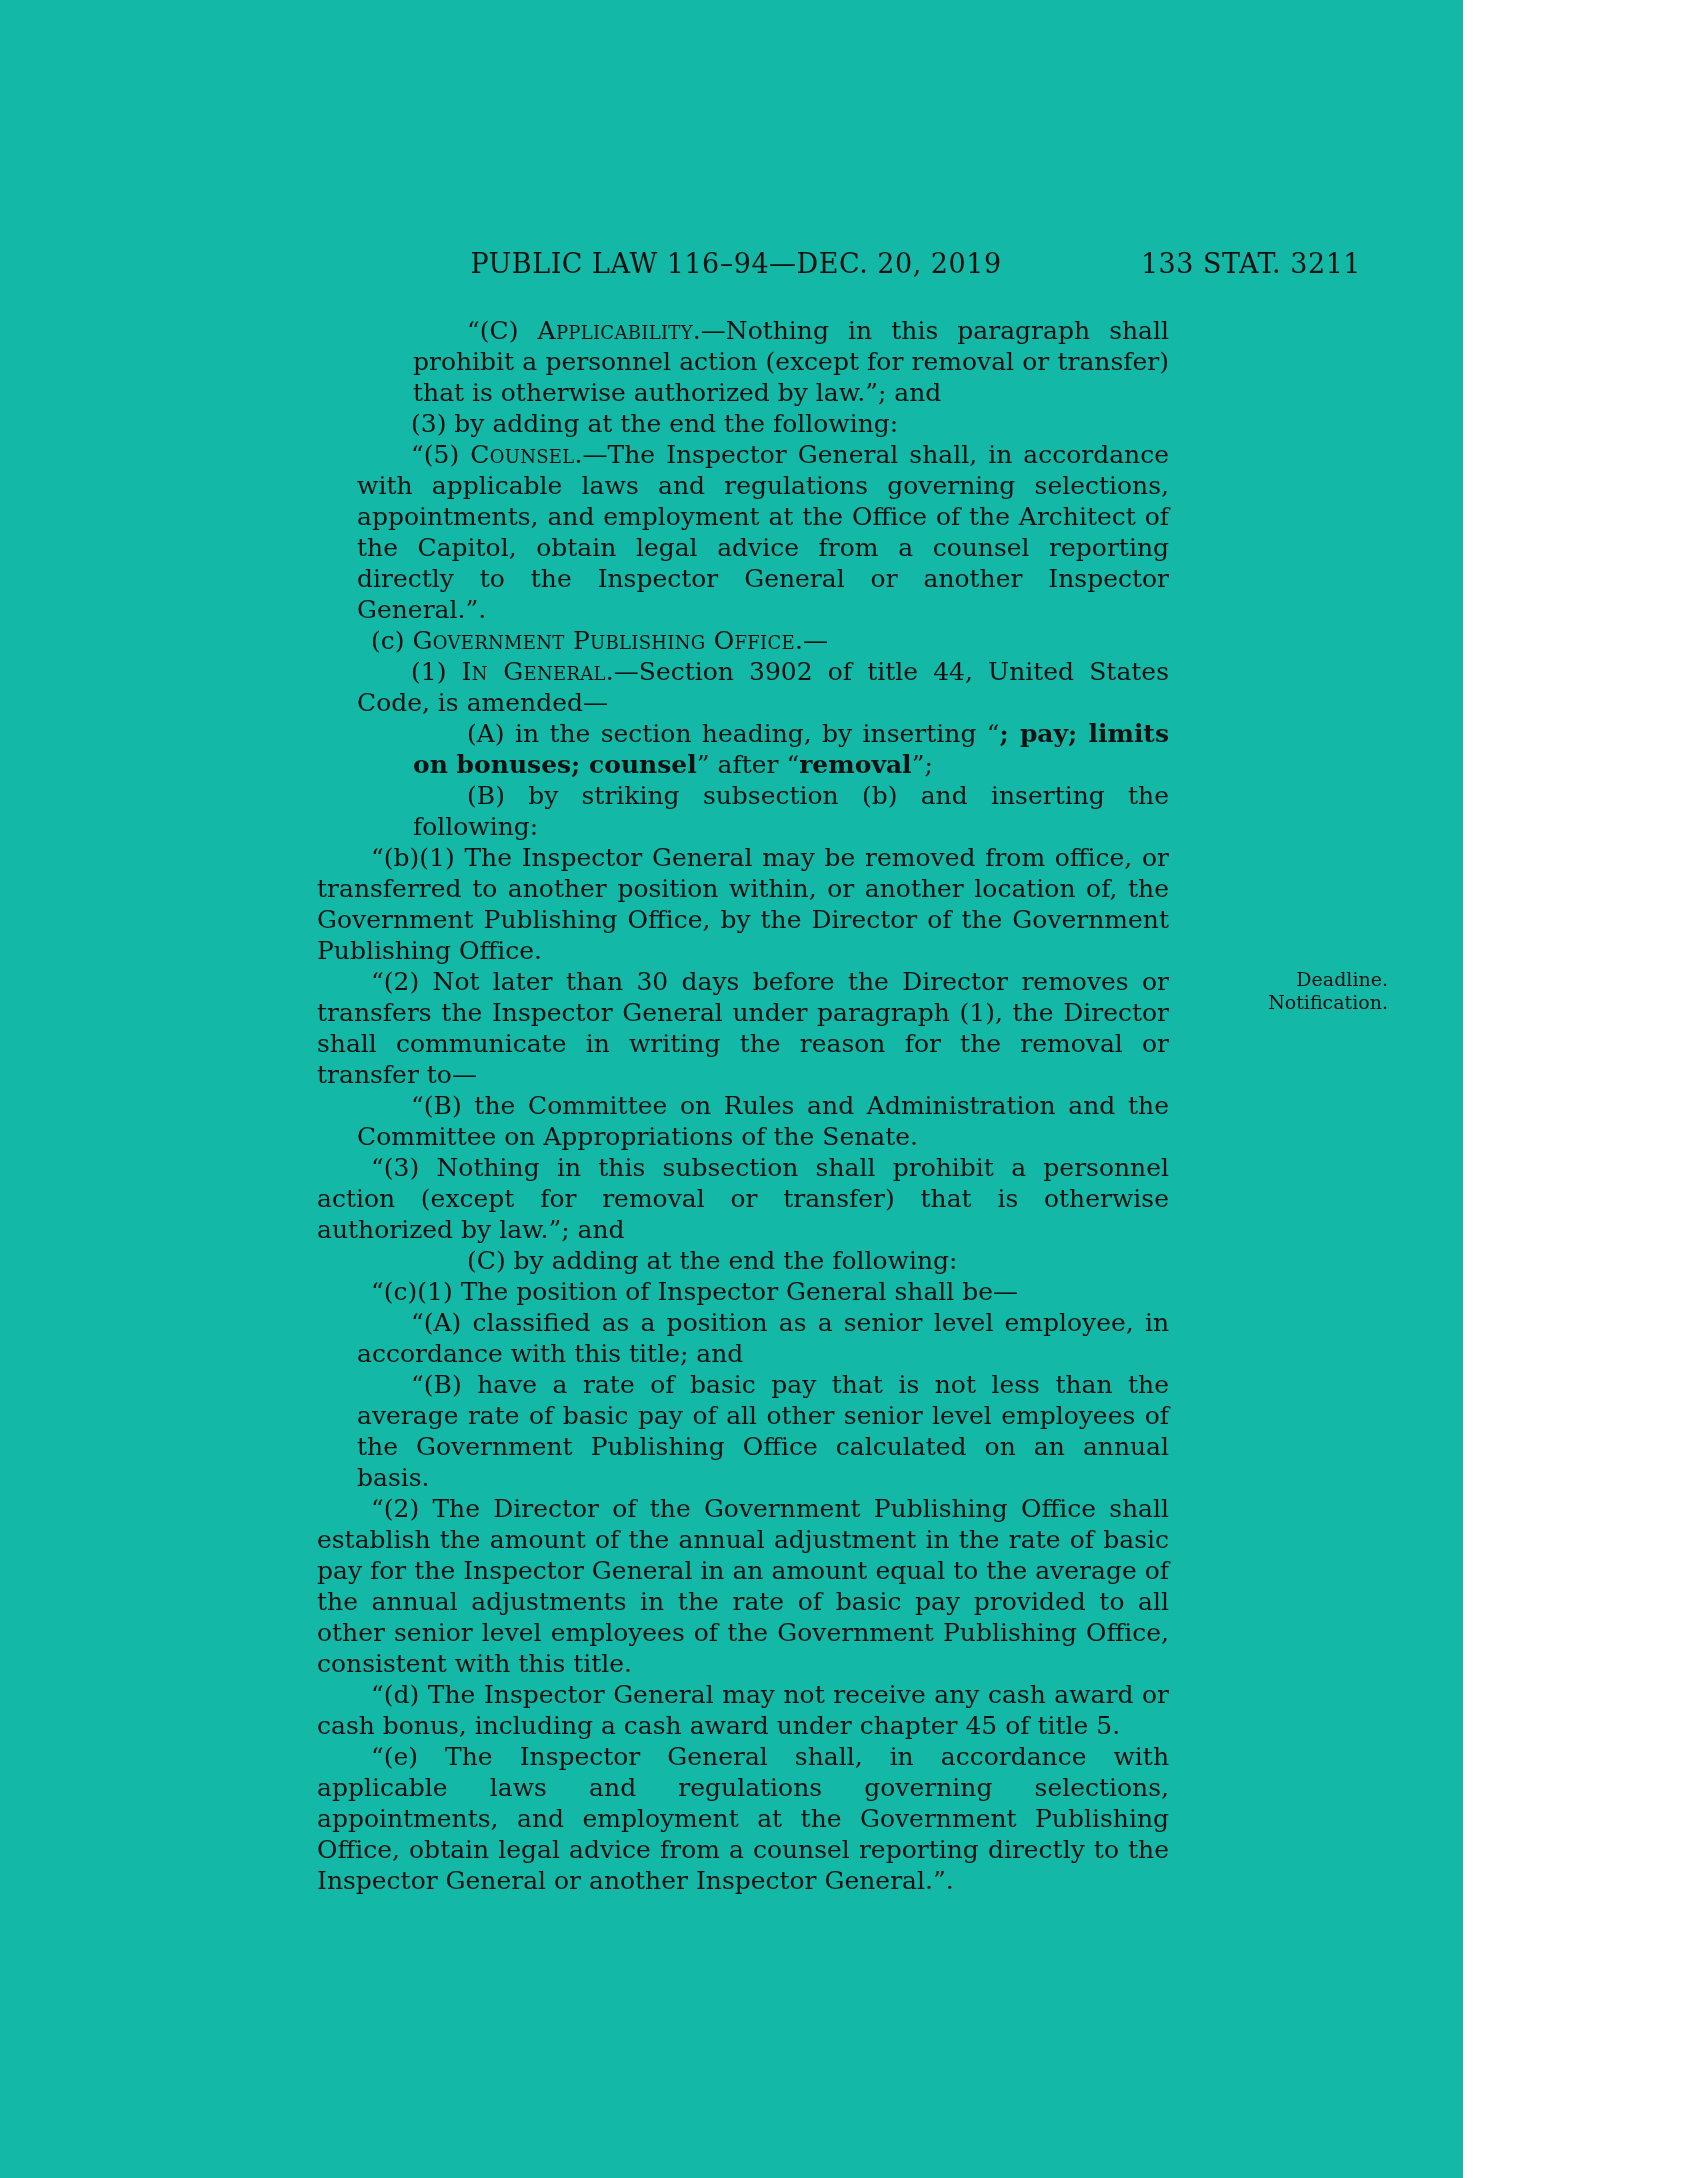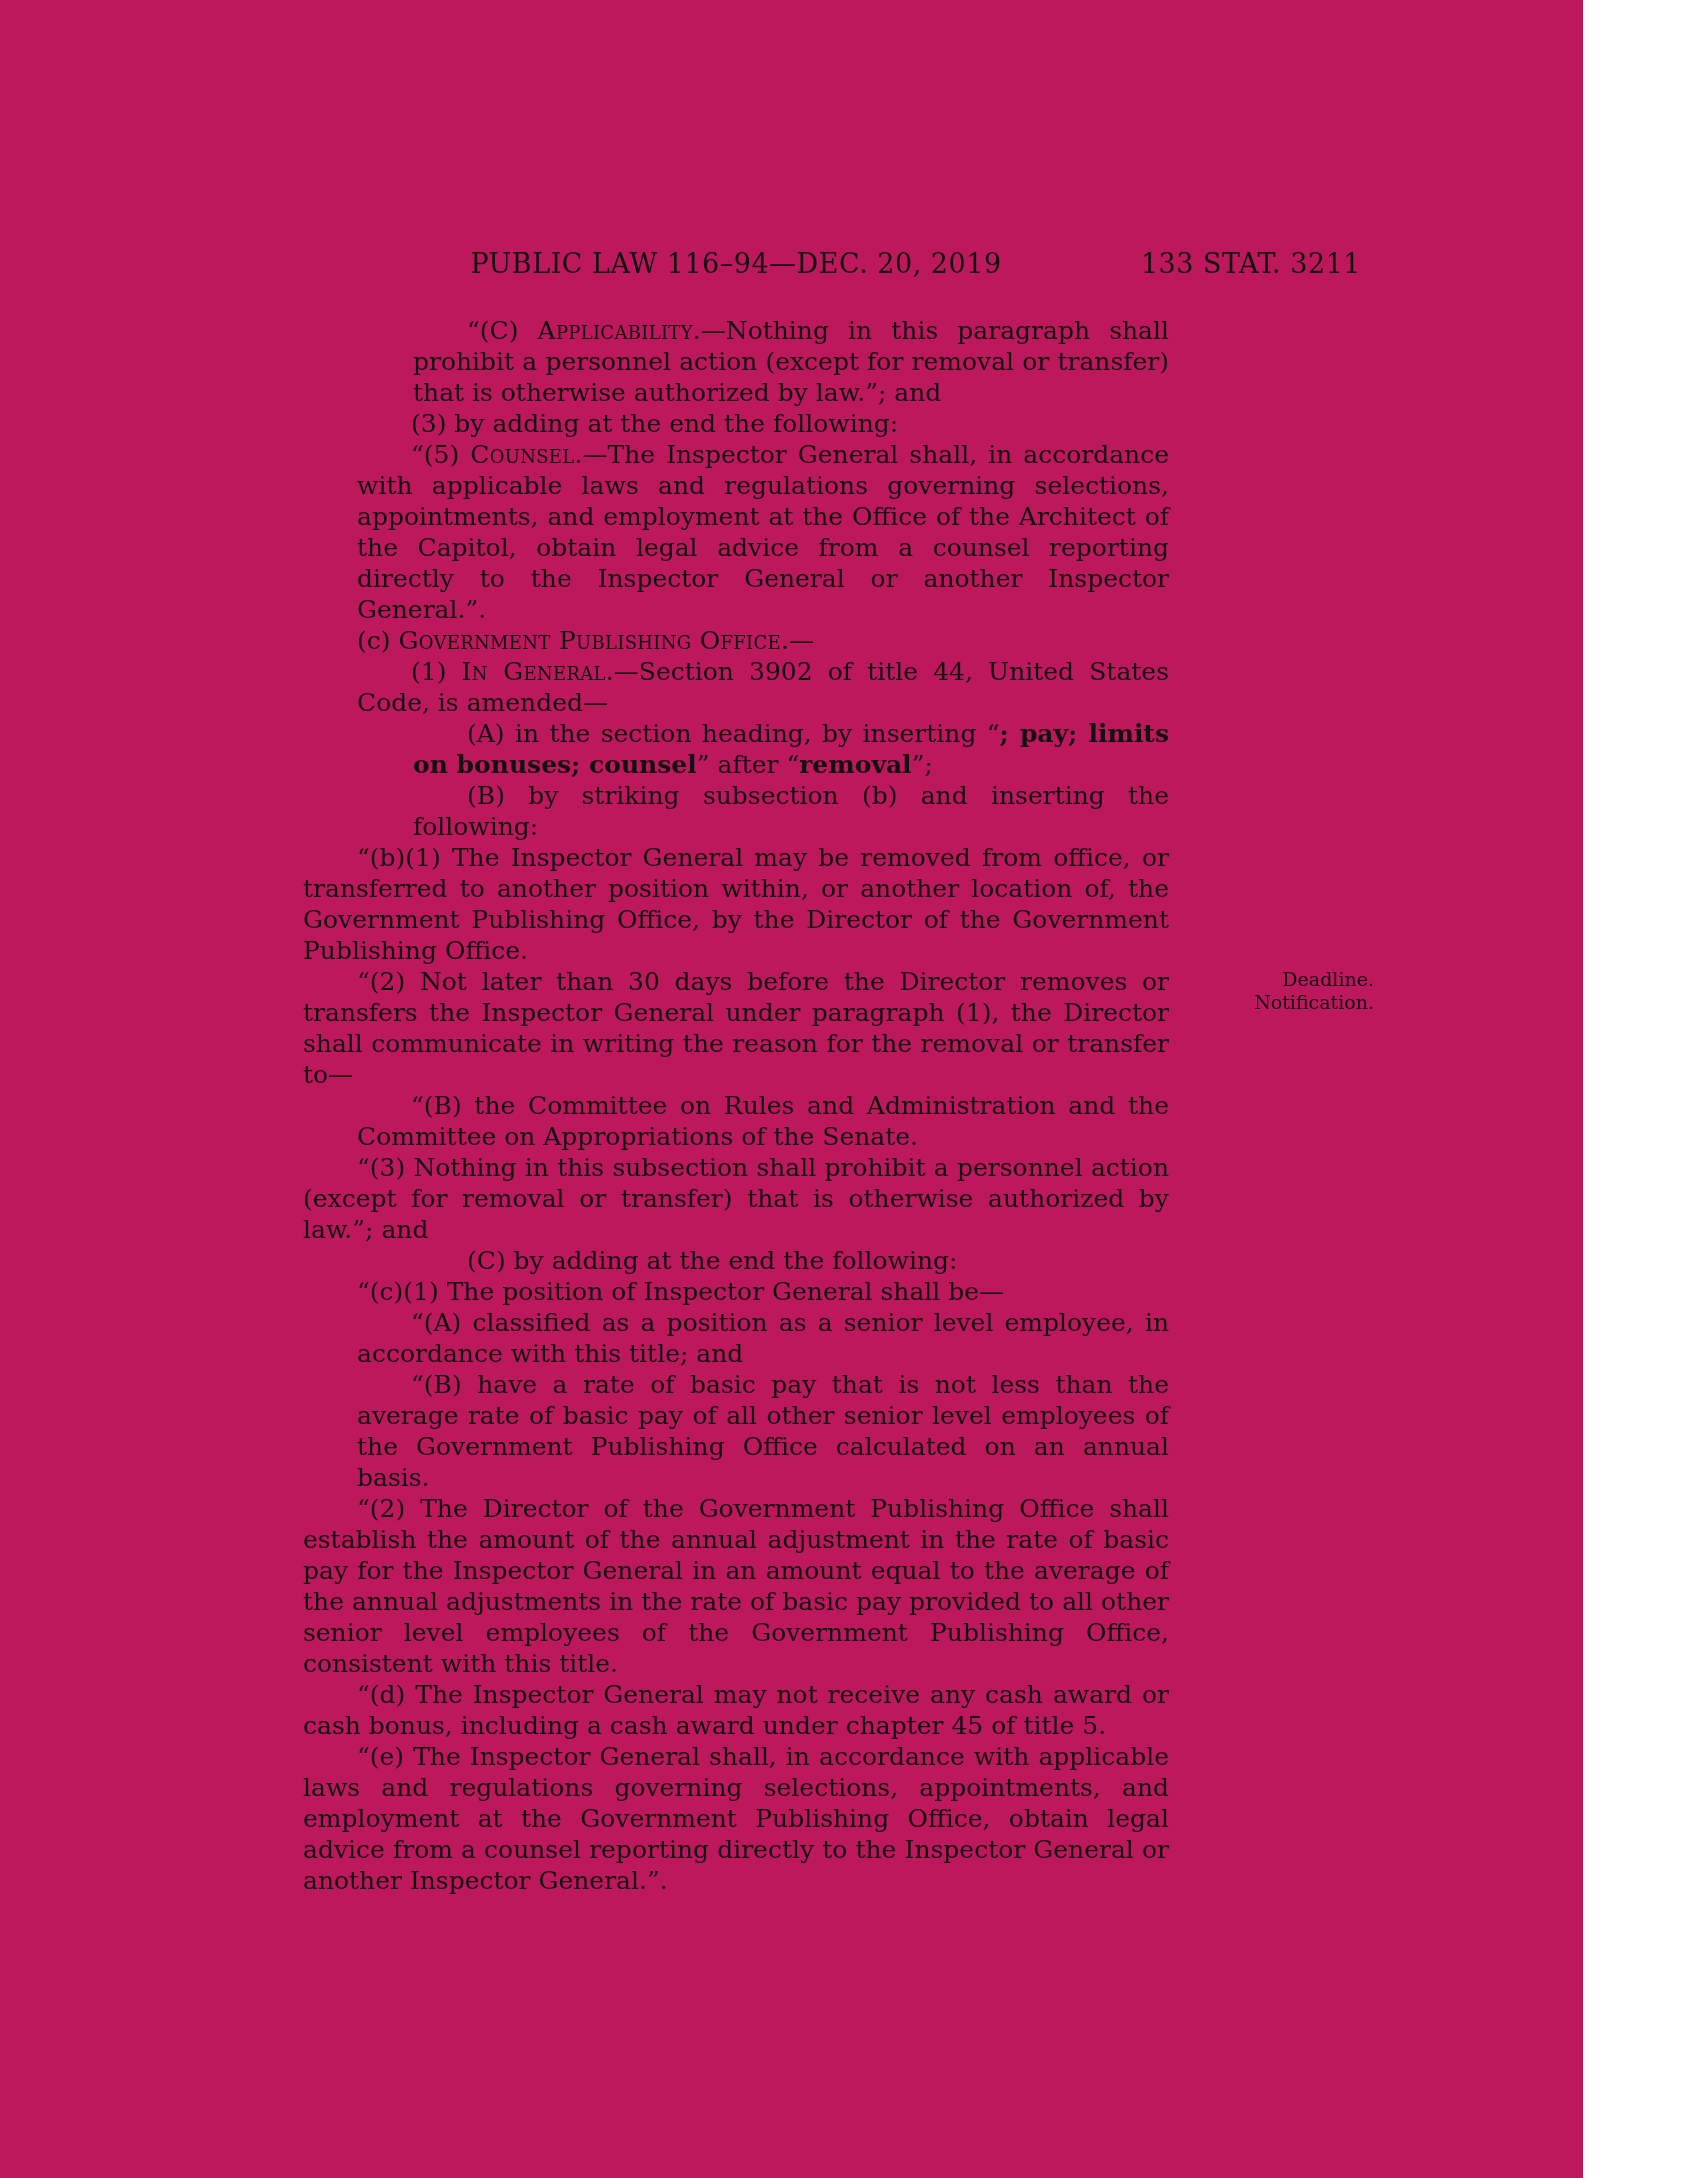--- a/index.html
+++ b/index.html
@@ -2,23 +2,23 @@
 <html lang="en"><head>
 <meta charset="utf-8">
 <style>
   html, body {
     margin: 0;
     padding: 0;
     background: #ffffff;
   }
   .page {
     position: relative;
-    width: 1583px;
+    width: 1463px;
     height: 2178px;
-    background: #be185d;
+    background: #14b8a6;
     color: #111111;
     font-family: "DejaVu Serif", "Liberation Serif", serif;
   }
   .header {
     position: absolute;
     top: 248px;
     left: 303px;
     width: 1058px;
     height: 36px;
     font-size: 27px;
@@ -44,21 +44,21 @@
     line-height: 31px;
   }
   .para {
     position: relative;
     margin: 0;
     text-align: justify;
     text-indent: 54px;
     hyphens: auto;
     -webkit-hyphens: auto;
   }
-  .para.indent-0 { margin-left: 0; }
+  .para.indent-0 { margin-left: 14px; }
   .para.indent-1 { margin-left: 54px; }
   .para.indent-2 { margin-left: 110px; }
   .run-p  { }
   .run-sc { font-variant: small-caps; letter-spacing: 0.3px; }
   .run-b  { font-weight: bold; }
   .margin-note {
     position: absolute;
     left: 893px;
     top: 2px;
     width: 178px;

